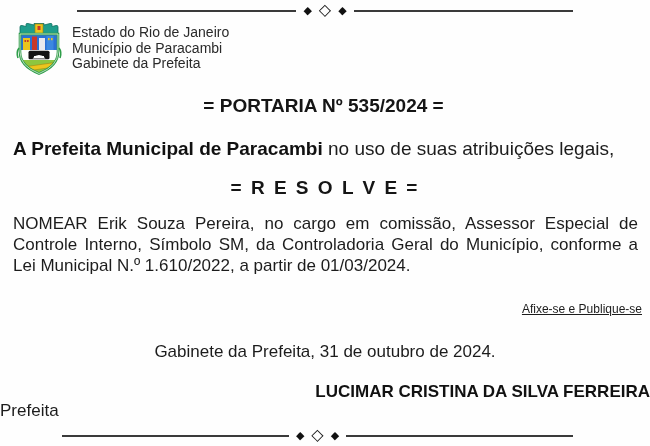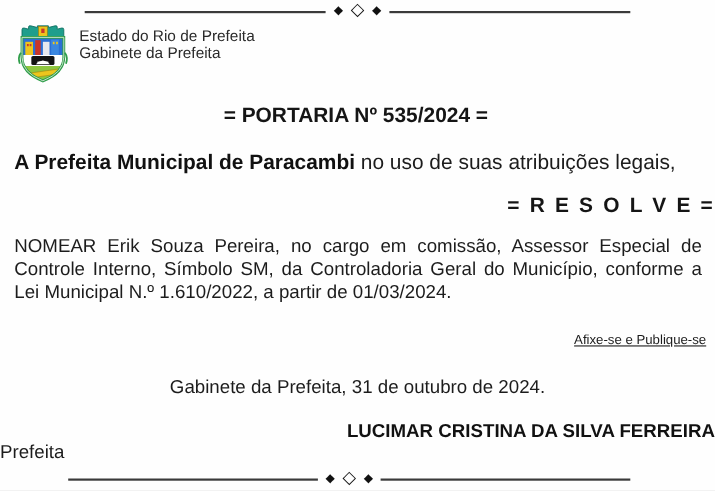--- a/index.html
+++ b/index.html
@@ -43,21 +43,21 @@
     position:absolute;top:95px;left:0;right:3px;
     text-align:center;font-size:19px;font-weight:bold;color:#151515;
   }
   .preamble{
     position:absolute;top:138px;left:13px;right:12px;
     font-size:19px;color:#1c1c1c;
   }
   .preamble b{color:#111;}
   .resolve{
     position:absolute;top:177px;left:0;right:0;
-    text-align:right;font-size:19px;font-weight:bold;
+    text-align:center;font-size:19px;font-weight:bold;
     letter-spacing:2px;color:#151515;
   }
   .body-par{
     position:absolute;top:213px;left:13px;right:12px;
     font-size:17px;line-height:21px;text-align:justify;color:#1c1c1c;
   }
   .publish-note{
     position:absolute;top:302px;left:0;right:8px;
     text-align:right;font-size:12px;color:#1c1c1c;text-decoration:underline;
   }
@@ -117,21 +117,22 @@
         <rect x="7" y="38" width="38" height="16" fill="#8ec63f"></rect>
         <path d="M10 45 L42 40.5 L42 45 L10 49.5 Z" fill="#ecc51d" stroke="#9a7d10" stroke-width="0.5"></path>
       </g>
       <path d="M7 12 H45 V30 Q45 44 26 51.5 Q7 44 7 30 Z" fill="none" stroke="#2f9e4a" stroke-width="2.6"></path>
       <path d="M7 12 H45 V30 Q45 44 26 51.5 Q7 44 7 30 Z" fill="none" stroke="#d8e8d8" stroke-width="0.8"></path>
 
       <path d="M6 26 Q3 30 5 36" fill="none" stroke="#2f9e4a" stroke-width="1.6"></path>
       <path d="M46 26 Q49 30 47 36" fill="none" stroke="#2f9e4a" stroke-width="1.6"></path>
     </svg>
     <div class="org-lines">
-      <div>Estado do Rio de Prefeita</div>
+      <div>Estado do Rio de Janeiro</div>
+      <div>Município de Paracambi</div>
       <div>Gabinete da Prefeita</div>
     </div>
   </div>
 
   <div class="doc-title">= PORTARIA Nº 535/2024 =</div>
 
   <div class="preamble"><b>A Prefeita Municipal de Paracambi</b><span> no uso de suas atribuições legais,</span></div>
 
   <div class="resolve">= R E S O L V E =</div>
 

